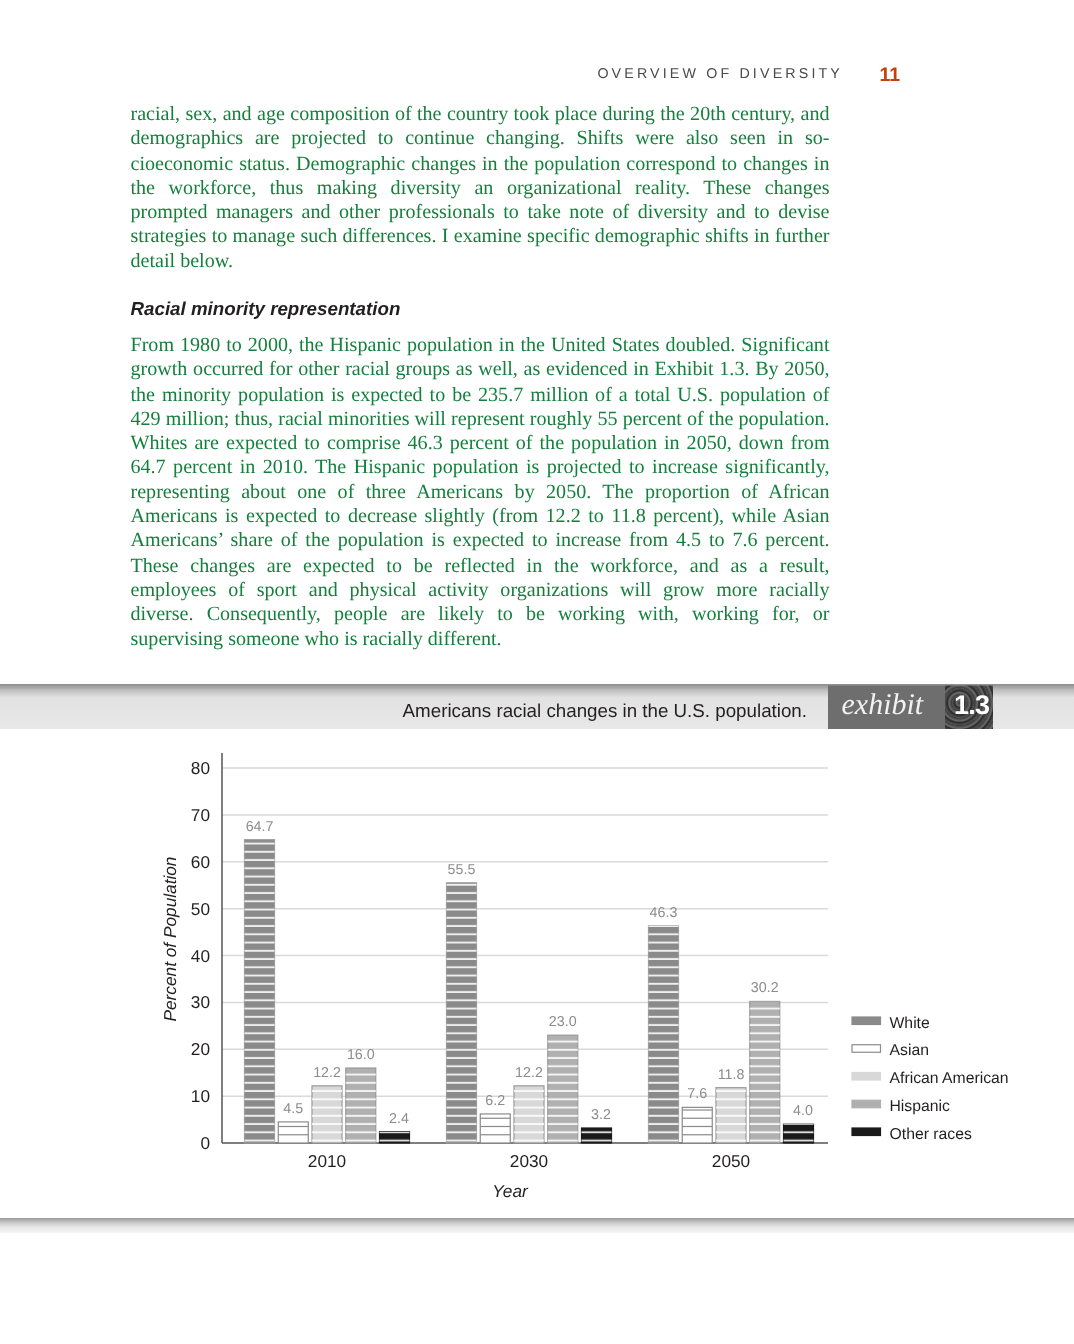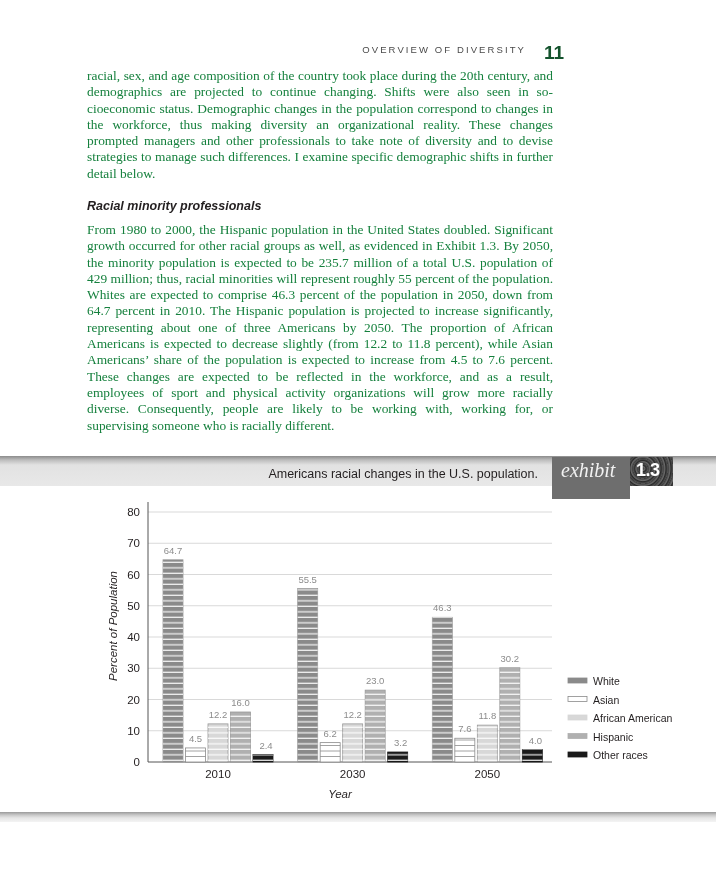--- a/index.html
+++ b/index.html
@@ -1,31 +1,31 @@
 <!DOCTYPE html>
 <html><head>
 <meta charset="utf-8">
 <style>
   html, body { margin: 0; padding: 0; }
   body {
     width: 716px; height: 896px; background: #ffffff; position: relative; overflow: hidden;
     font-family: "Liberation Serif", "DejaVu Serif", serif; color: #231f20;
   }
   .running-head {
-    position: absolute; top: 42px; left: 0; width: 612px; height: 16px;
+    position: absolute; top: 42px; left: 0; width: 612px; height: 16px; padding-left: 36px;
   }
   .running-head .rh-title {
     position: absolute; right: 86px; top: 2px;
     font-family: "Liberation Sans", "DejaVu Sans", sans-serif;
     font-size: 9.5px; letter-spacing: 2.1px; color: #4a4a4a;
   }
   .running-head .rh-page {
     position: absolute; right: 48px; top: 0px;
     font-family: "Liberation Sans", "DejaVu Sans", sans-serif;
-    font-size: 19px; font-weight: bold; color: #14532d;
+    font-size: 13px; font-weight: bold; color: #c2410c;
   }
   .body-text {
     position: absolute; left: 87px; width: 466px;
     font-size: 13.4px; line-height: 16.3px; text-align: justify; color: #15803d;
   }
   .body-text p { margin: 0; }
   .para1 { top: 68px; }
   .section-heading {
     position: absolute; left: 87px; top: 199px;
     font-family: "Liberation Sans", "DejaVu Sans", sans-serif;
@@ -36,30 +36,30 @@
   .exhibit-band {
     position: absolute; left: 0; top: 456px; width: 716px; height: 30px;
     background: linear-gradient(to bottom, #8c8c8c 0px, #bdbdbd 4px, #e2e2e2 9px, #e8e8e8 30px);
   }
   .exhibit-caption {
     position: absolute; right: 178px; top: 11px;
     font-family: "Liberation Sans", "DejaVu Sans", sans-serif;
     font-size: 12.5px; color: #231f20;
   }
   .exhibit-tag {
-    position: absolute; left: 552px; top: 1px; width: 78px; height: 42px;
+    position: absolute; left: 552px; top: 1px; width: 78px; height: 29px;
     background: #6e6e6e;
   }
   .exhibit-tag span {
     position: absolute; left: 9px; top: 2px;
     font-family: "Liberation Serif", "DejaVu Serif", serif; font-style: italic;
     font-size: 20px; color: #f2f2f2;
   }
   .exhibit-num {
-    position: absolute; left: 630px; top: 1px; width: 43px; height: 29px;
+    position: absolute; left: 630px; top: 1px; width: 32px; height: 29px;
     background: repeating-radial-gradient(circle at 30% 40%, #3a3a3a 0px, #6a6a6a 2px, #2a2a2a 3px, #555 5px);
   }
   .exhibit-num span {
     position: absolute; left: 6px; top: 3px;
     font-family: "Liberation Sans", "DejaVu Sans", sans-serif; font-weight: bold;
     font-size: 18px; color: #ffffff; letter-spacing: -0.5px;
   }
   .exhibit-bottom {
     position: absolute; left: 0; top: 812px; width: 716px; height: 10px;
     background: linear-gradient(to bottom, #9a9a9a 0px, #c8c8c8 3px, #e6e6e6 6px, #f4f4f4 10px);
@@ -72,21 +72,21 @@
 
 <div class="running-head">
   <span class="rh-title">OVERVIEW OF DIVERSITY</span>
   <span class="rh-page">11</span>
 </div>
 
 <div class="body-text para1">
   <p>racial, sex, and age composition of the country took place during the 20th century, and demographics are projected to continue changing. Shifts were also seen in so­cioeconomic status. Demographic changes in the population correspond to changes in the workforce, thus making diversity an organizational reality. These changes prompted managers and other professionals to take note of diversity and to devise strategies to manage such differences. I examine specific demographic shifts in fur­ther detail below.</p>
 </div>
 
-<div class="section-heading">Racial minority professionals</div>
+<div class="section-heading">Racial minority representation</div>
 
 <div class="body-text para2">
   <p>From 1980 to 2000, the Hispanic population in the United States doubled. Sig­nificant growth occurred for other racial groups as well, as evidenced in Exhibit 1.3. By 2050, the minority population is expected to be 235.7 million of a total U.S. population of 429 million; thus, racial minorities will represent roughly 55 percent of the population. Whites are expected to comprise 46.3 percent of the population in 2050, down from 64.7 percent in 2010. The Hispanic population is projected to increase significantly, representing about one of three Americans by 2050. The proportion of African Americans is expected to decrease slightly (from 12.2 to 11.8 percent), while Asian Americans’ share of the population is expected to increase from 4.5 to 7.6 percent. These changes are expected to be re­flected in the workforce, and as a result, employees of sport and physical activity organizations will grow more racially diverse. Consequently, people are likely to be working with, working for, or supervising someone who is racially different.</p>
 </div>
 
 <div class="exhibit-band">
   <span class="exhibit-caption">Americans racial changes in the U.S. population.</span>
   <div class="exhibit-tag">
     <span>exhibit</span>
   </div>

